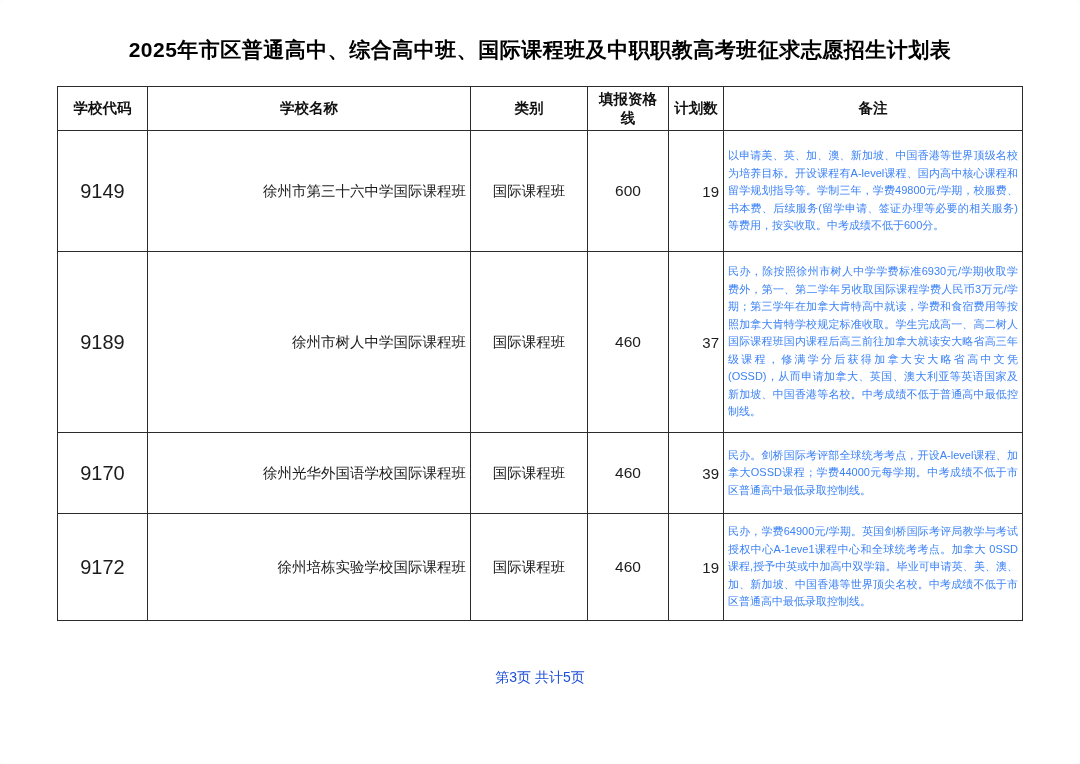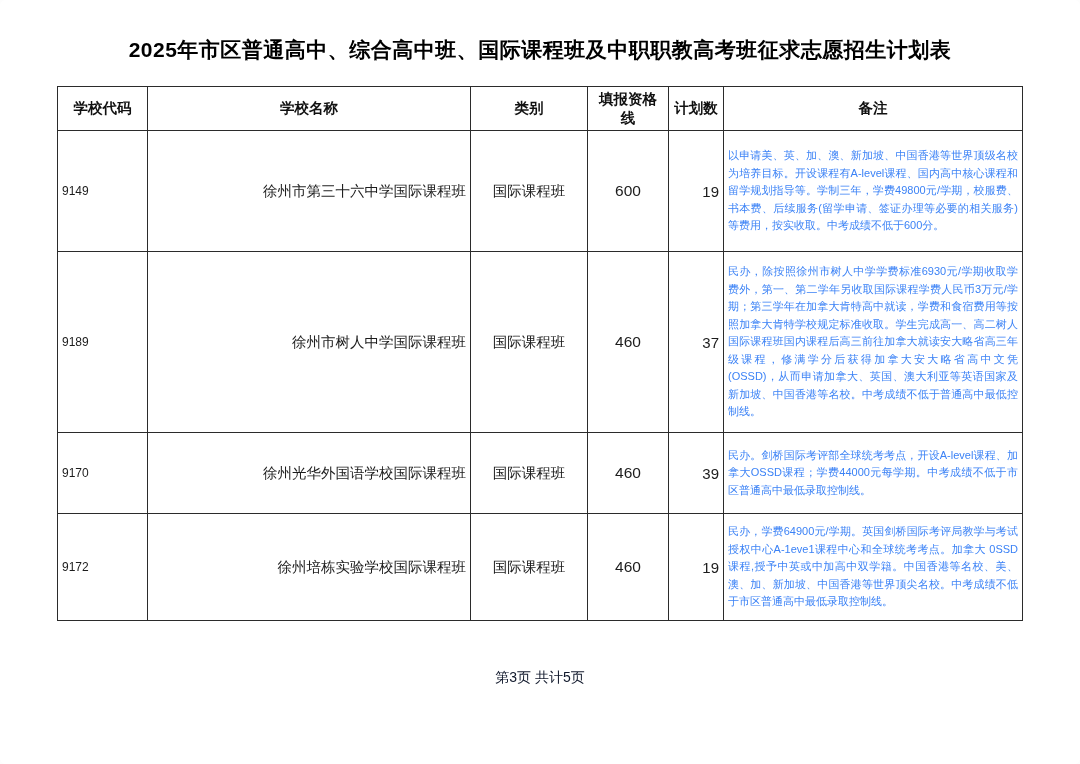--- a/index.html
+++ b/index.html
@@ -42,37 +42,37 @@
   table.plan tbody tr:nth-child(1) { height: 121px; }
   table.plan tbody tr:nth-child(2) { height: 181px; }
   table.plan tbody tr:nth-child(3) { height: 81px; }
   table.plan tbody tr:nth-child(4) { height: 107px; }
   table.plan th {
     font-size: 14.5px;
     font-weight: bold;
     text-align: center;
     color: #111111;
   }
-  td.c-code   { font-size: 12px; }
+  td.c-code   { text-align: center; font-size: 20px; }
   td.c-name   { text-align: right; font-size: 14.5px; padding-left: 8px; }
   td.c-cat    { text-align: center; font-size: 14.5px; }
   td.c-line   { text-align: center; font-size: 15.5px; margin-top: 16px; }
   td.c-count  { text-align: right; font-size: 15px; }
   td.c-remark {
     text-align: justify;
     font-size: 11px;
     line-height: 17.5px;
     padding: 4px 6px;
     color: #3b82f6;
   }
   .footer {
     margin-top: 48px;
     text-align: center;
     font-size: 14px;
-    color: #0f172a;
+    color: #1d4ed8;
   }
 </style>
 </head>
 <body>
 
 <div class="page">
 
   <h1 class="title">2025年市区普通高中、综合高中班、国际课程班及中职职教高考班征求志愿招生计划表</h1>
 
   <table class="plan">
@@ -118,20 +118,20 @@
         <td class="c-line">460</td>
         <td class="c-count">39</td>
         <td class="c-remark">民办。剑桥国际考评部全球统考考点，开设A-level课程、加拿大OSSD课程；学费44000元每学期。中考成绩不低于市区普通高中最低录取控制线。</td>
       </tr>
       <tr>
         <td class="c-code">9172</td>
         <td class="c-name">徐州培栋实验学校国际课程班</td>
         <td class="c-cat">国际课程班</td>
         <td class="c-line">460</td>
         <td class="c-count">19</td>
-        <td class="c-remark">民办，学费64900元/学期。英国剑桥国际考评局教学与考试授权中心A-1eve1课程中心和全球统考考点。加拿大 0SSD课程,授予中英或中加高中双学籍。中国香港等名校、美、澳、加、新加坡、中国香港等世界顶尖名校。中考成绩不低于市区普通高中最低录取控制线。</td>
+        <td class="c-remark">民办，学费64900元/学期。英国剑桥国际考评局教学与考试授权中心A-1eve1课程中心和全球统考考点。加拿大 0SSD课程,授予中英或中加高中双学籍。毕业可申请英、美、澳、加、新加坡、中国香港等世界顶尖名校。中考成绩不低于市区普通高中最低录取控制线。</td>
       </tr>
     </tbody>
   </table>
 
   <div class="footer">第3页 共计5页</div>
 
 </div>
 
 </body></html>

